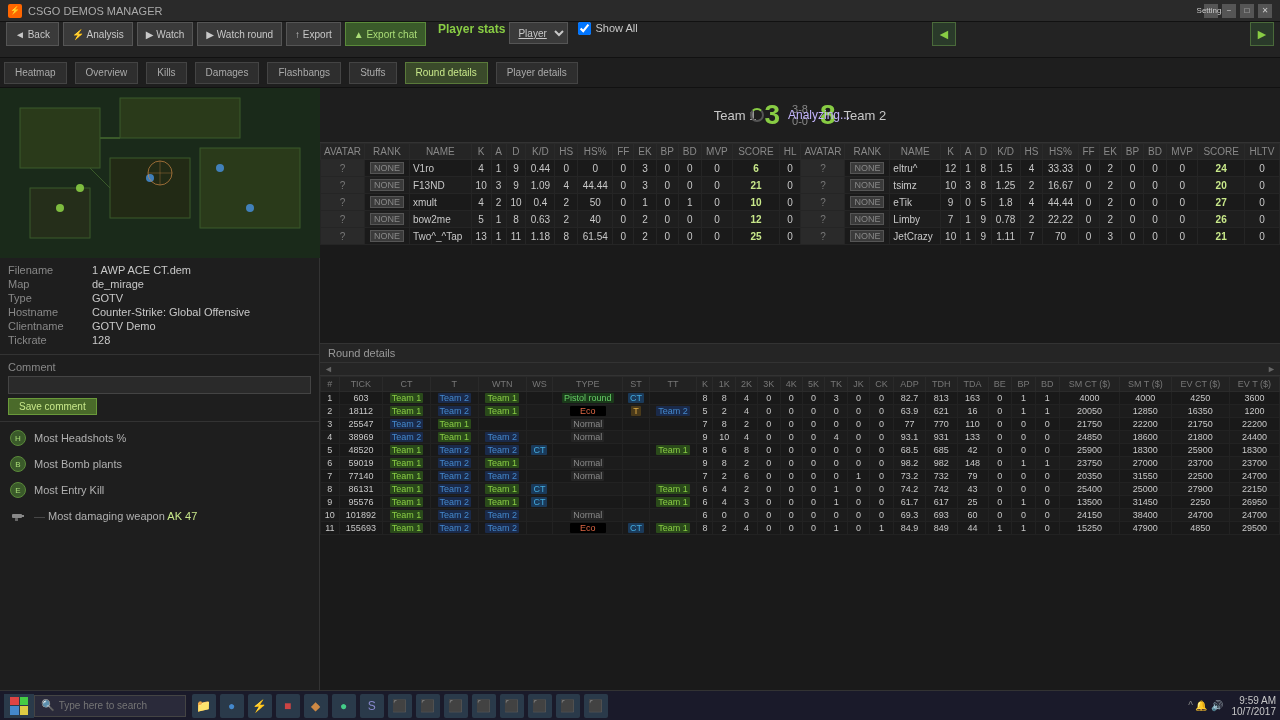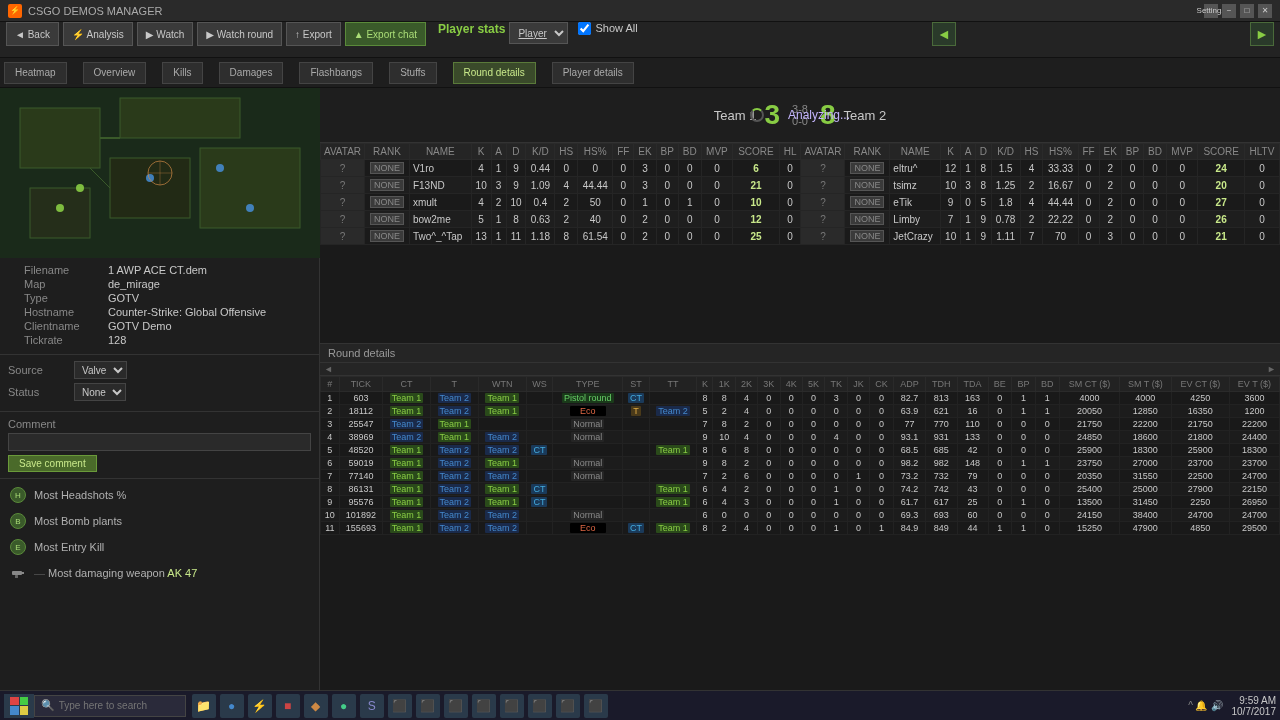--- a/index.html
+++ b/index.html
@@ -76,21 +76,21 @@
       margin-left: auto;
     }
 
     
     #second-toolbar {
       background: #1e1e1e;
       height: 30px;
       display: flex;
       align-items: center;
       padding: 0 4px;
-      gap: 16px;
+      gap: 8px;
       border-bottom: 1px solid #111;
     }
     .nav-btn {
       background: #2e2e2e;
       border: 1px solid #444;
       color: #aaa;
       padding: 2px 10px;
       font-size: 10px;
       cursor: pointer;
       height: 22px;
@@ -118,21 +118,21 @@
       position: relative;
       overflow: hidden;
     }
     #preview-bg {
       width: 100%; height: 100%;
       background: linear-gradient(135deg, #1a2a1a 0%, #2a3a2a 30%, #3a4a2a 60%, #1a2a2a 100%);
       position: relative;
     }
 
     #game-info {
-      padding: 6px 24px;
+      padding: 6px 8px;
       background: #1e1e1e;
       border-bottom: 1px solid #333;
     }
     .info-row { display: flex; gap: 4px; margin-bottom: 2px; }
     .info-label { color: #888; width: 80px; }
     .info-value { color: #c8c8c8; }
 
     #dropdowns-area {
       padding: 6px 8px;
       background: #1e1e1e;
@@ -469,34 +469,20 @@
       <div class="info-row">
         <span class="info-label">Clientname</span>
         <span class="info-value">GOTV Demo</span>
       </div>
       <div class="info-row">
         <span class="info-label">Tickrate</span>
         <span class="info-value">128</span>
       </div>
     </div>
 
-    <div id="dropdowns-area">
-      <div class="dropdown-row">
-        <span class="dropdown-label">Source</span>
-        <select class="small-select">
-          <option>Valve</option>
-        </select>
-      </div>
-      <div class="dropdown-row">
-        <span class="dropdown-label">Status</span>
-        <select class="small-select">
-          <option>None</option>
-        </select>
-      </div>
-    </div>
 
     <div id="comment-area">
       <div class="comment-label">Comment</div>
       <input type="text" id="comment-input" style="">
       <button id="save-comment-btn">Save comment</button>
     </div>
 
     <div id="stats-icons">
       <div class="stat-icon-row">
         <div class="stat-icon">

